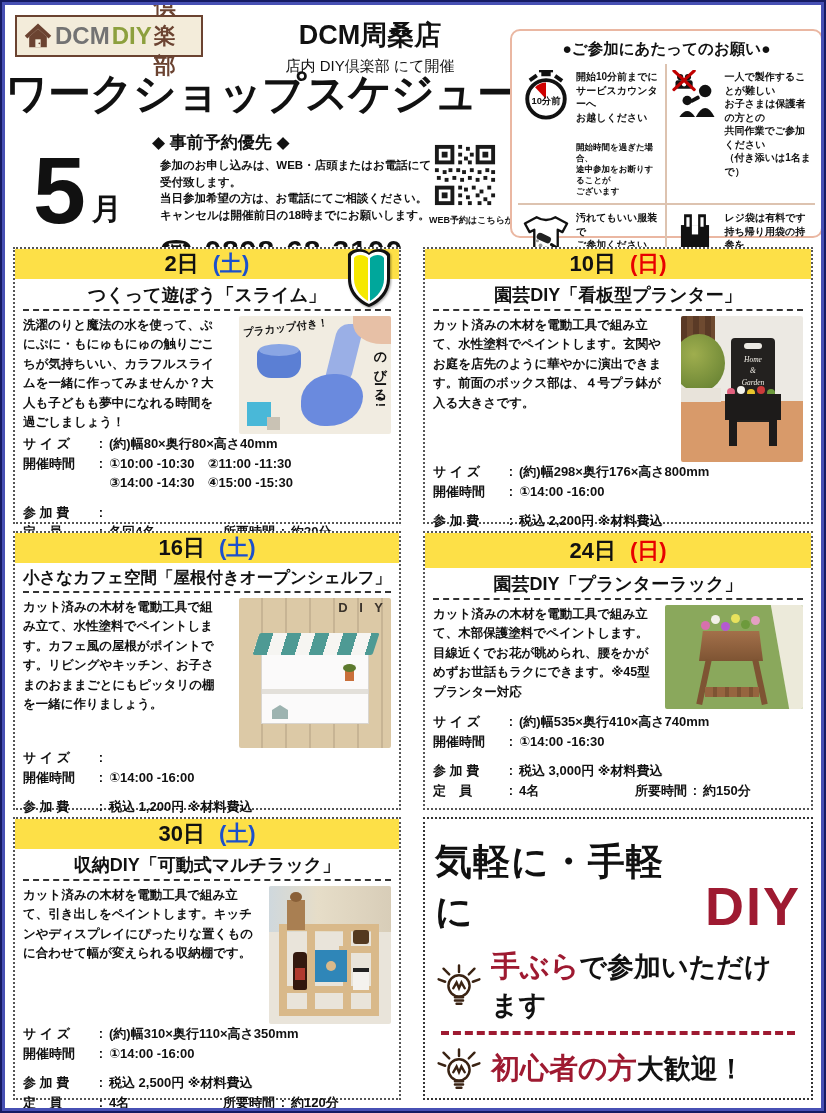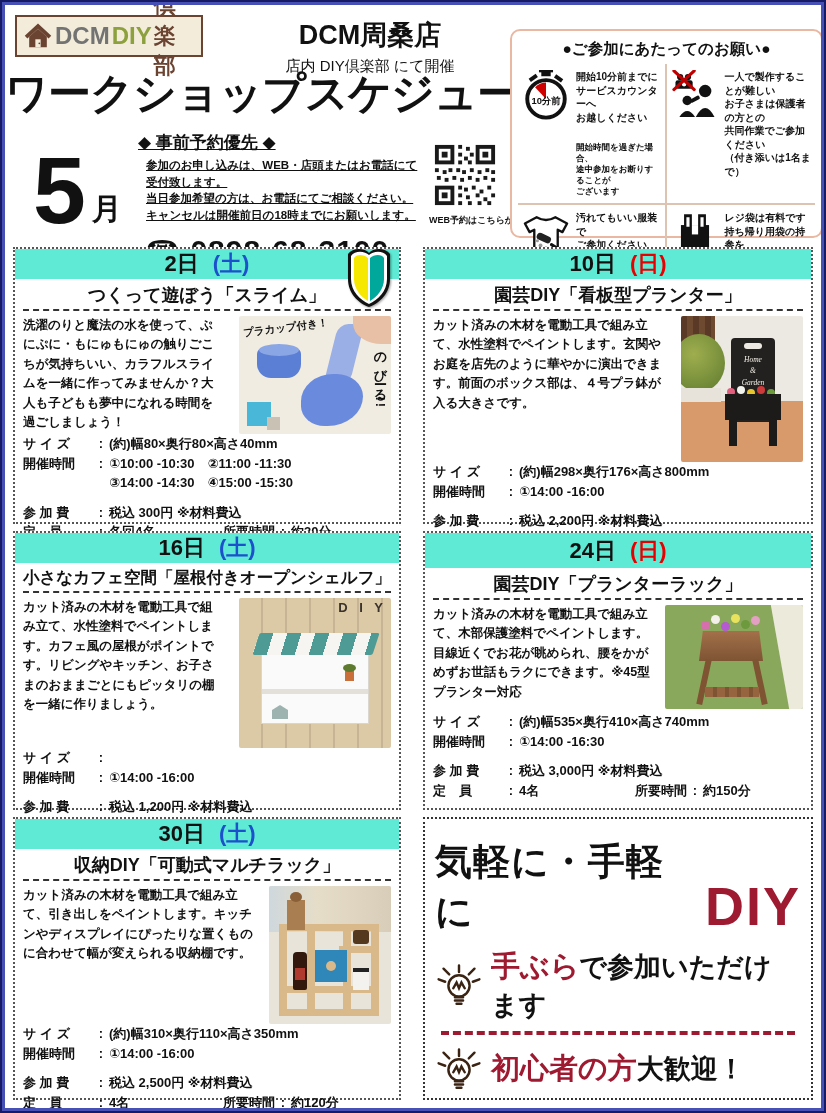--- a/index.html
+++ b/index.html
@@ -14,21 +14,21 @@
   .logo { position:absolute; left:10px; top:10px; width:188px; height:42px; background:#f3ecda; border:2px solid #6b4331; display:flex; align-items:center; padding:2px 6px; gap:2px; }
   .logo-txt { font-weight:bold; font-size:24px; letter-spacing:0; }
   .lg-brown { color:#737373; } .lg-green { color:#8da03e; } .lg-club { color:#6b4331; font-size:22px; }
   .store-block { position:absolute; left:240px; top:12px; width:250px; text-align:center; }
   .store-name { font-size:27px; font-weight:bold; }
   .store-sub { font-size:15px; font-weight:normal; margin-top:4px; }
   .main-title { position:absolute; left:0px; top:60px; width:510px; font-size:43px; font-weight:bold; letter-spacing:-1px; white-space:nowrap; }
   .month { position:absolute; left:28px; top:142px; display:flex; align-items:flex-end; }
   .month-num { font-size:95px; font-weight:bold; line-height:0.92; }
   .month-unit { font-size:30px; font-weight:bold; margin-left:6px; margin-bottom:4px; }
-  .reserve { position:absolute; left:133px; top:126px; width:285px;text-decoration:underline; }
+  .reserve { position:absolute; left:147px; top:126px; width:285px; }
   .reserve-h { font-size:17px; font-weight:bold; }
   .reserve-lines { font-size:11.5px; font-weight:bold; line-height:1.45; margin:3px 0 0 8px; }
   .phone-row { display:flex; align-items:center; gap:12px; margin:10px 0 0 8px; }
   .phone-glyph { font-size:26px; }
   .phone-num { font-size:30px; font-weight:bold; letter-spacing:1px; }
   .qr-wrap { position:absolute; left:424px; top:138px; width:72px; text-align:center; }
   .qr-wrap svg { width:64px; height:64px; }
   .qr-cap { font-size:9px; font-weight:bold; margin-top:3px; white-space:nowrap; }
 
   .notice { position:absolute; left:505px; top:24px; width:313px; height:209px; border:2px solid #eab7a2; border-radius:10px; background:#fff; padding:6px 6px 4px; }
@@ -37,21 +37,21 @@
   .n-item { display:flex; gap:5px; padding:6px 3px; align-items:flex-start; }
   .n-item.b { border-bottom:2px solid #ddc3b0; }
   .n-item.r { border-right:2px solid #ddc3b0; }
   .n-icon { flex:0 0 50px; } .n-icon svg { width:50px; height:50px; }
   .n-text { font-size:10px; font-weight:bold; line-height:1.35; }
   .n-sub { font-size:8.5px; font-weight:bold; line-height:1.3; margin-top:18px; }
 
   
   .cards { margin:4px 8px 0; display:grid; grid-template-columns:388px 1fr; grid-template-rows:277px 279px 283px; gap:7px 22px; }
   .card { border:2px dotted #555; background:#fff; display:flex; flex-direction:column; position:relative; }
-  .band { height:35px; background:#5eead4; display:flex; align-items:center; justify-content:center; font-size:22px; font-weight:bold; gap:14px; }
+  .band { height:35px; background:#fde047; display:flex; align-items:center; justify-content:center; font-size:22px; font-weight:bold; gap:14px; }
   .ctitle { text-align:center; font-size:18px; font-weight:bold; margin:4px 4px 2px; white-space:nowrap; }
   .c3 .ctitle { font-size:16.5px; }
   .tsep { border-top:2px dashed #333; margin:0 8px 5px; }
   .cbody { display:flex; padding:0 8px; flex:1; gap:14px; }
   .desc { font-size:12.5px; font-weight:600; line-height:1.55; flex:1; }
   .details { padding:0 8px 8px; }
   .drow { display:flex; font-size:13px; font-weight:bold; line-height:1.5; align-items:flex-start; }
   .drow.gap { margin-bottom:10px; }
   .dlabel { width:70px; white-space:nowrap; }
   .dcolon { width:16px; text-align:center; }
@@ -353,21 +353,20 @@
             </div>
         <div class="drow gap">
               <span class="dlabel">開催時間</span>
               <span class="dcolon">:</span>
               <span class="dvalue pre">①10:00 -10:30　②11:00 -11:30
 ③14:00 -14:30　④15:00 -15:30</span>
             </div>
         <div class="drow">
               <span class="dlabel">参 加 費</span>
               <span class="dcolon">:</span>
-              <span class="dvalue">税込 300円 ※材料費込</span>
             </div>
         <div class="drow">
               <span class="dlabel">定　員</span>
               <span class="dcolon">:</span>
               <span class="dvalue">各回4名</span>
           <span class="dur">
                 <span>所要時間</span>
                 <span class="dcolon">:</span>
                 <span>約30分</span>
               </span>

